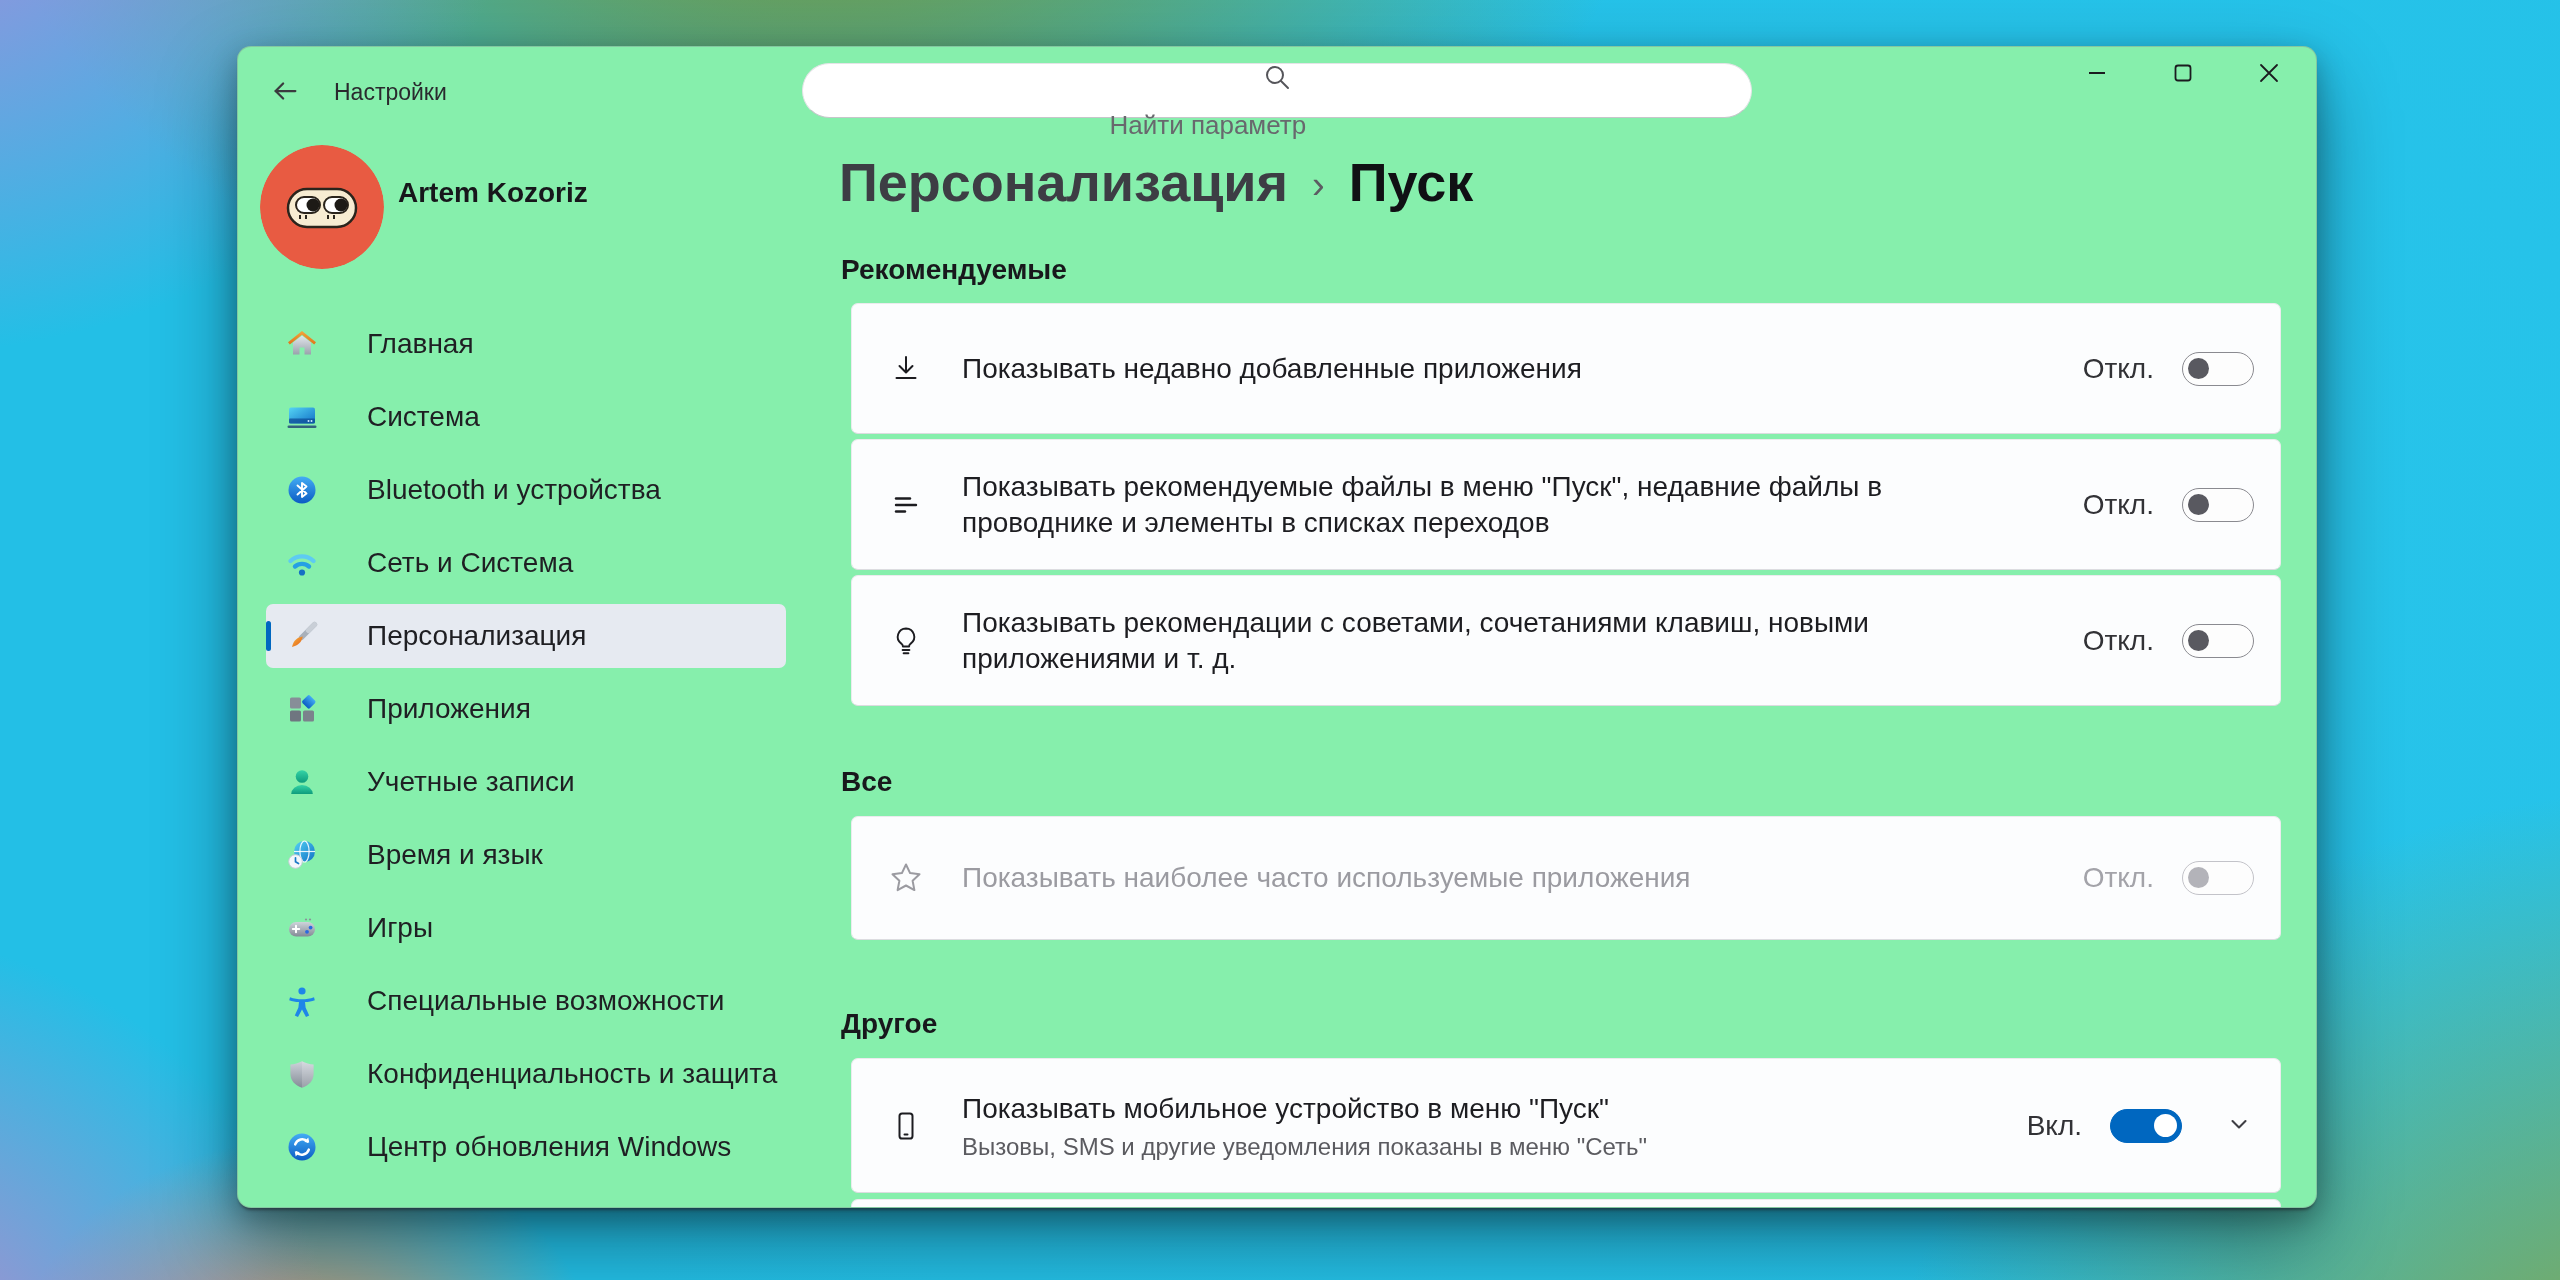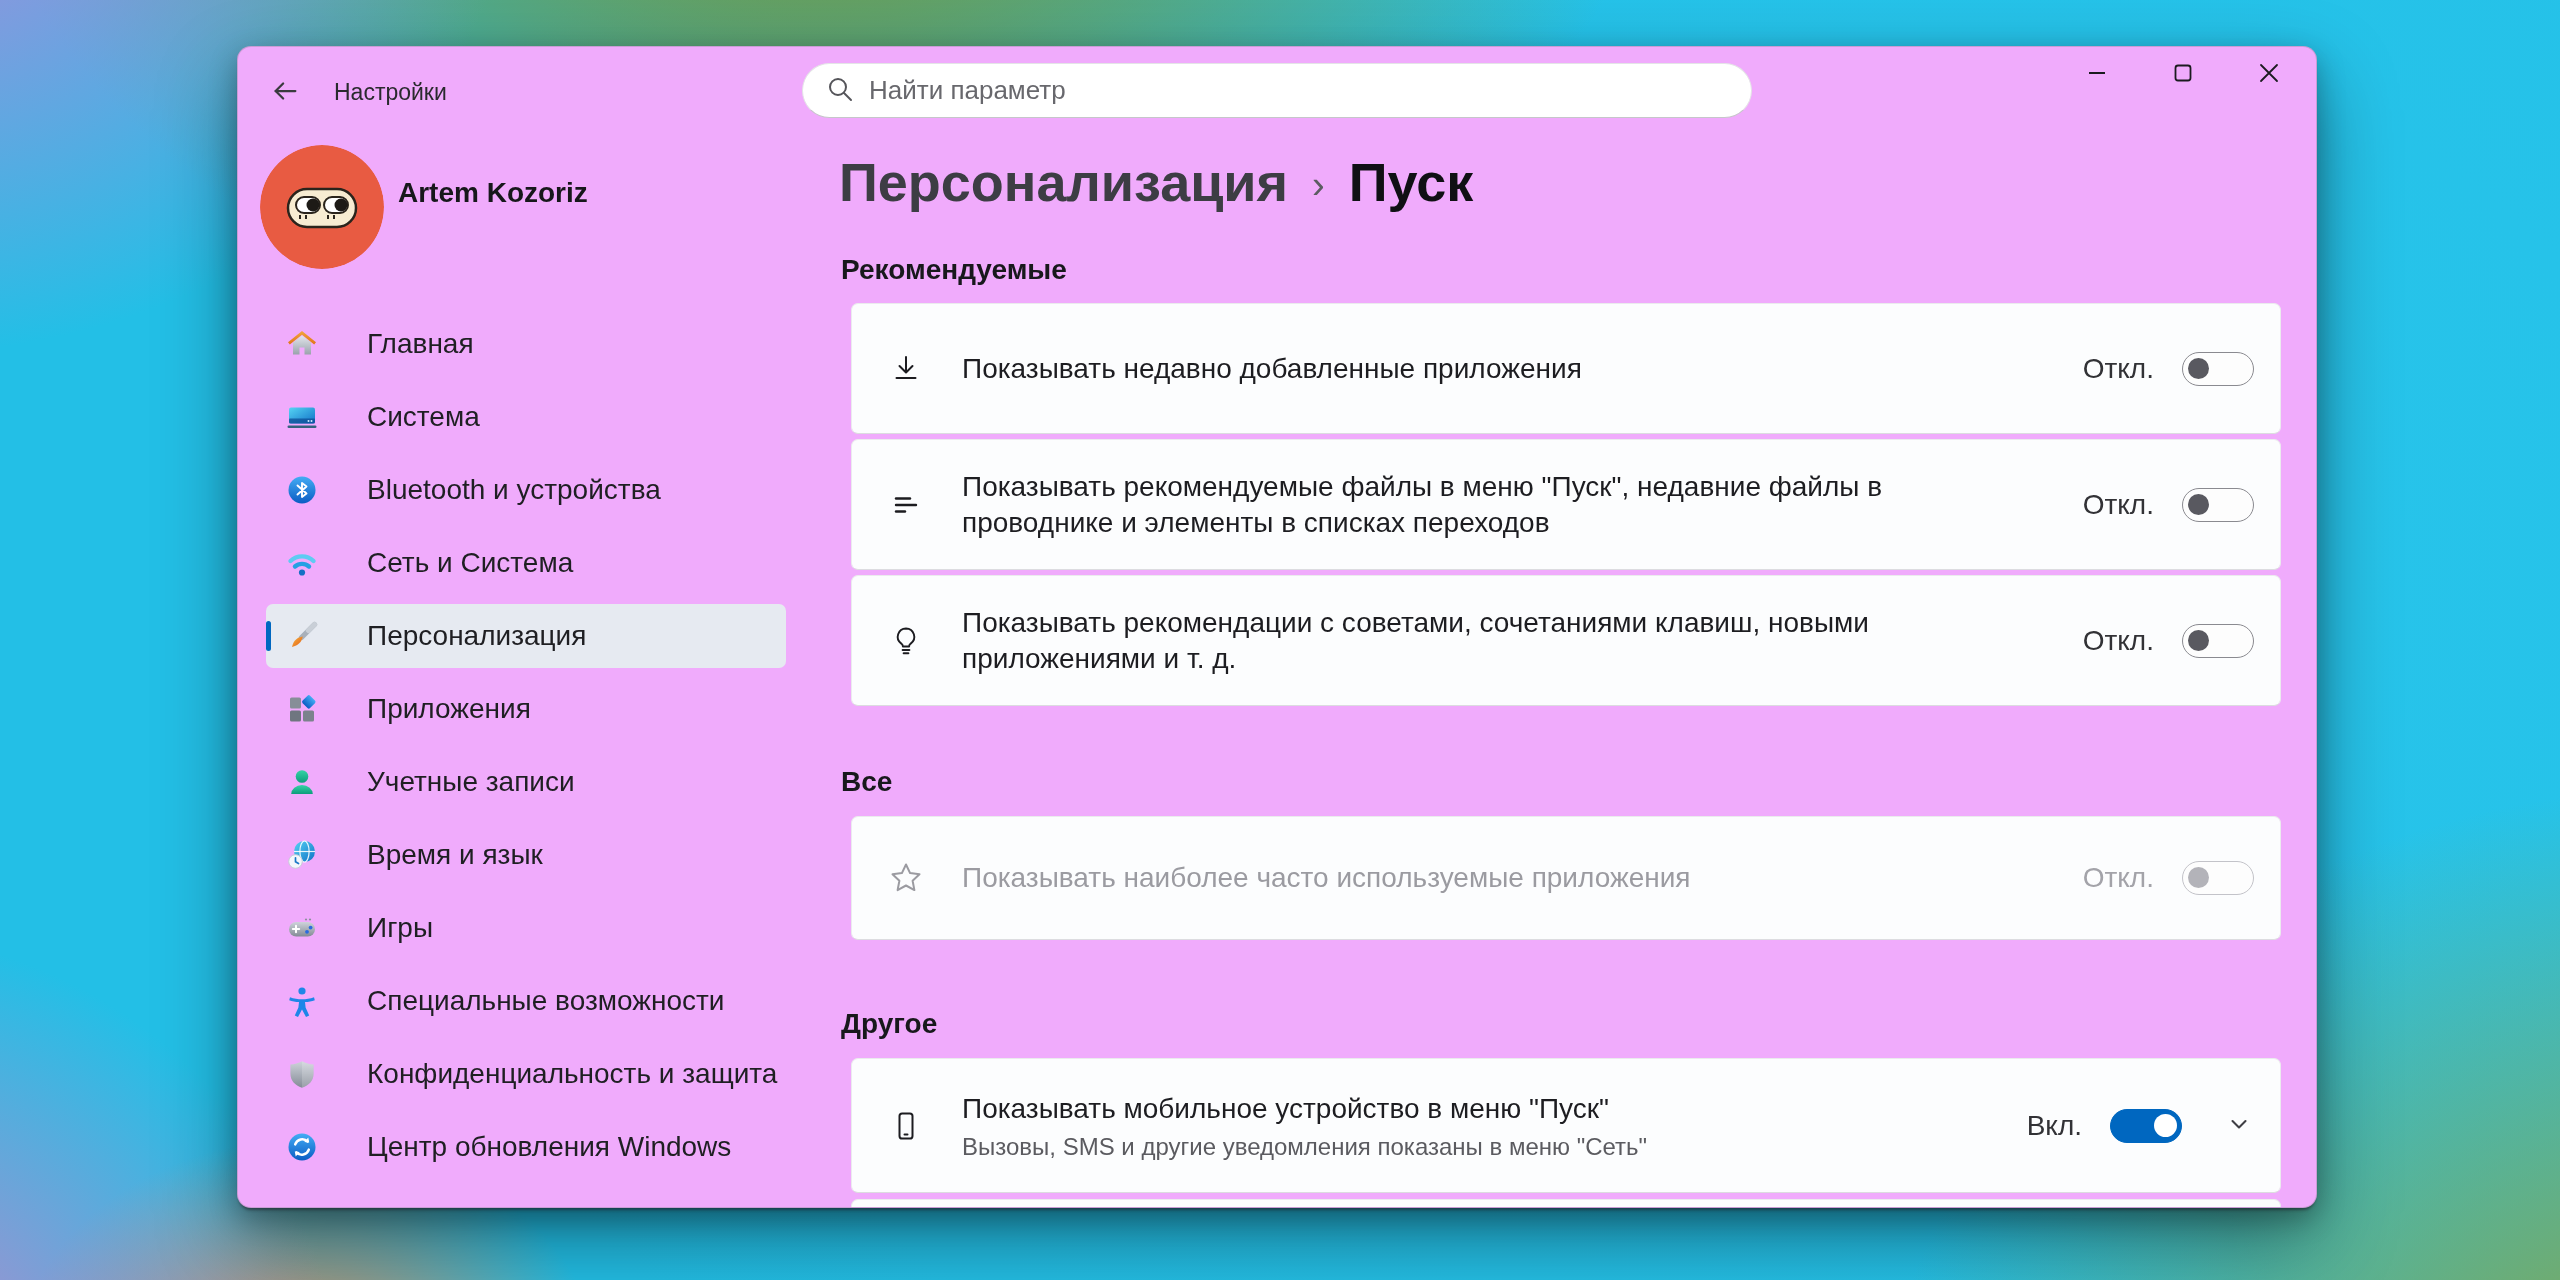--- a/index.html
+++ b/index.html
@@ -10,31 +10,31 @@
     background-image:
       radial-gradient(1000px 820px at -4% -12%, rgba(182,134,218,.97) 0%, rgba(182,134,218,0) 62%),
       radial-gradient(840px 840px at -6% 112%, rgba(221,123,197,.96) 0%, rgba(221,123,197,0) 60%),
       radial-gradient(430px 340px at 12% 107%, rgba(238,130,70,.92) 0%, rgba(238,130,70,0) 68%),
       radial-gradient(1420px 1000px at 32% -18%, rgba(143,138,10,.97) 0%, rgba(143,138,10,0) 60%),
       radial-gradient(1500px 1250px at 106% 116%, rgba(158,158,38,.92) 0%, rgba(158,158,38,0) 56%),
       radial-gradient(2000px 1600px at 78% 45%, rgba(41,198,236,.85) 0%, rgba(41,198,236,0) 82%);
   }
   .window {
     position:absolute; left:237px; top:46px; width:2080px; height:1162px;
-    background:#f0abfc; border-radius:14px; overflow:hidden;
+    background:#86efac; border-radius:14px; overflow:hidden;
     border:1px solid rgba(130,130,140,.35);
     box-shadow:0 4px 3px -2px rgba(30,30,35,.55), 0 34px 80px rgba(0,0,0,.40), 0 10px 28px rgba(0,0,0,.28);
   }
   
   .back-btn { position:absolute; left:26px; top:26px; width:42px; height:38px; display:flex; align-items:center; justify-content:center; border-radius:6px; cursor:pointer; background:transparent; border:none; }
   .app-title { position:absolute; left:96px; top:32px; font-size:23px; color:#2a2a2e; }
   .search-box {
     position:absolute; left:50%; transform:translateX(-50%); top:16px; width:950px; height:55px;
     background:#ffffff; border:1px solid #e4e4e7; border-bottom-color:#c6c6ca; border-radius:28px;
-    display:flex; align-items:center; padding:0 24px; gap:16px;
+    display:flex; align-items:center; padding:0 24px; gap:16px;flex-direction:column;
   }
   .search-box input { border:none; outline:none; flex:1; font-family:"Liberation Sans",sans-serif; font-size:26px; color:#1b1b1f; background:transparent; }
   .search-box input::placeholder { color:#68686d; }
   .win-controls { position:absolute; right:14px; top:0; display:flex; }
   .win-btn { width:66px; height:54px; display:flex; align-items:center; justify-content:center; margin-left:20px; background:transparent; border:none; cursor:pointer; }
   
   .avatar { position:absolute; left:22px; top:98px; width:124px; height:124px; border-radius:50%; overflow:hidden; }
   .user-name { position:absolute; left:160px; top:130px; font-size:28px; font-weight:700; color:#17171b; }
   .nav { position:absolute; left:28px; top:265px; width:520px; list-style:none; }
   .nav li {

